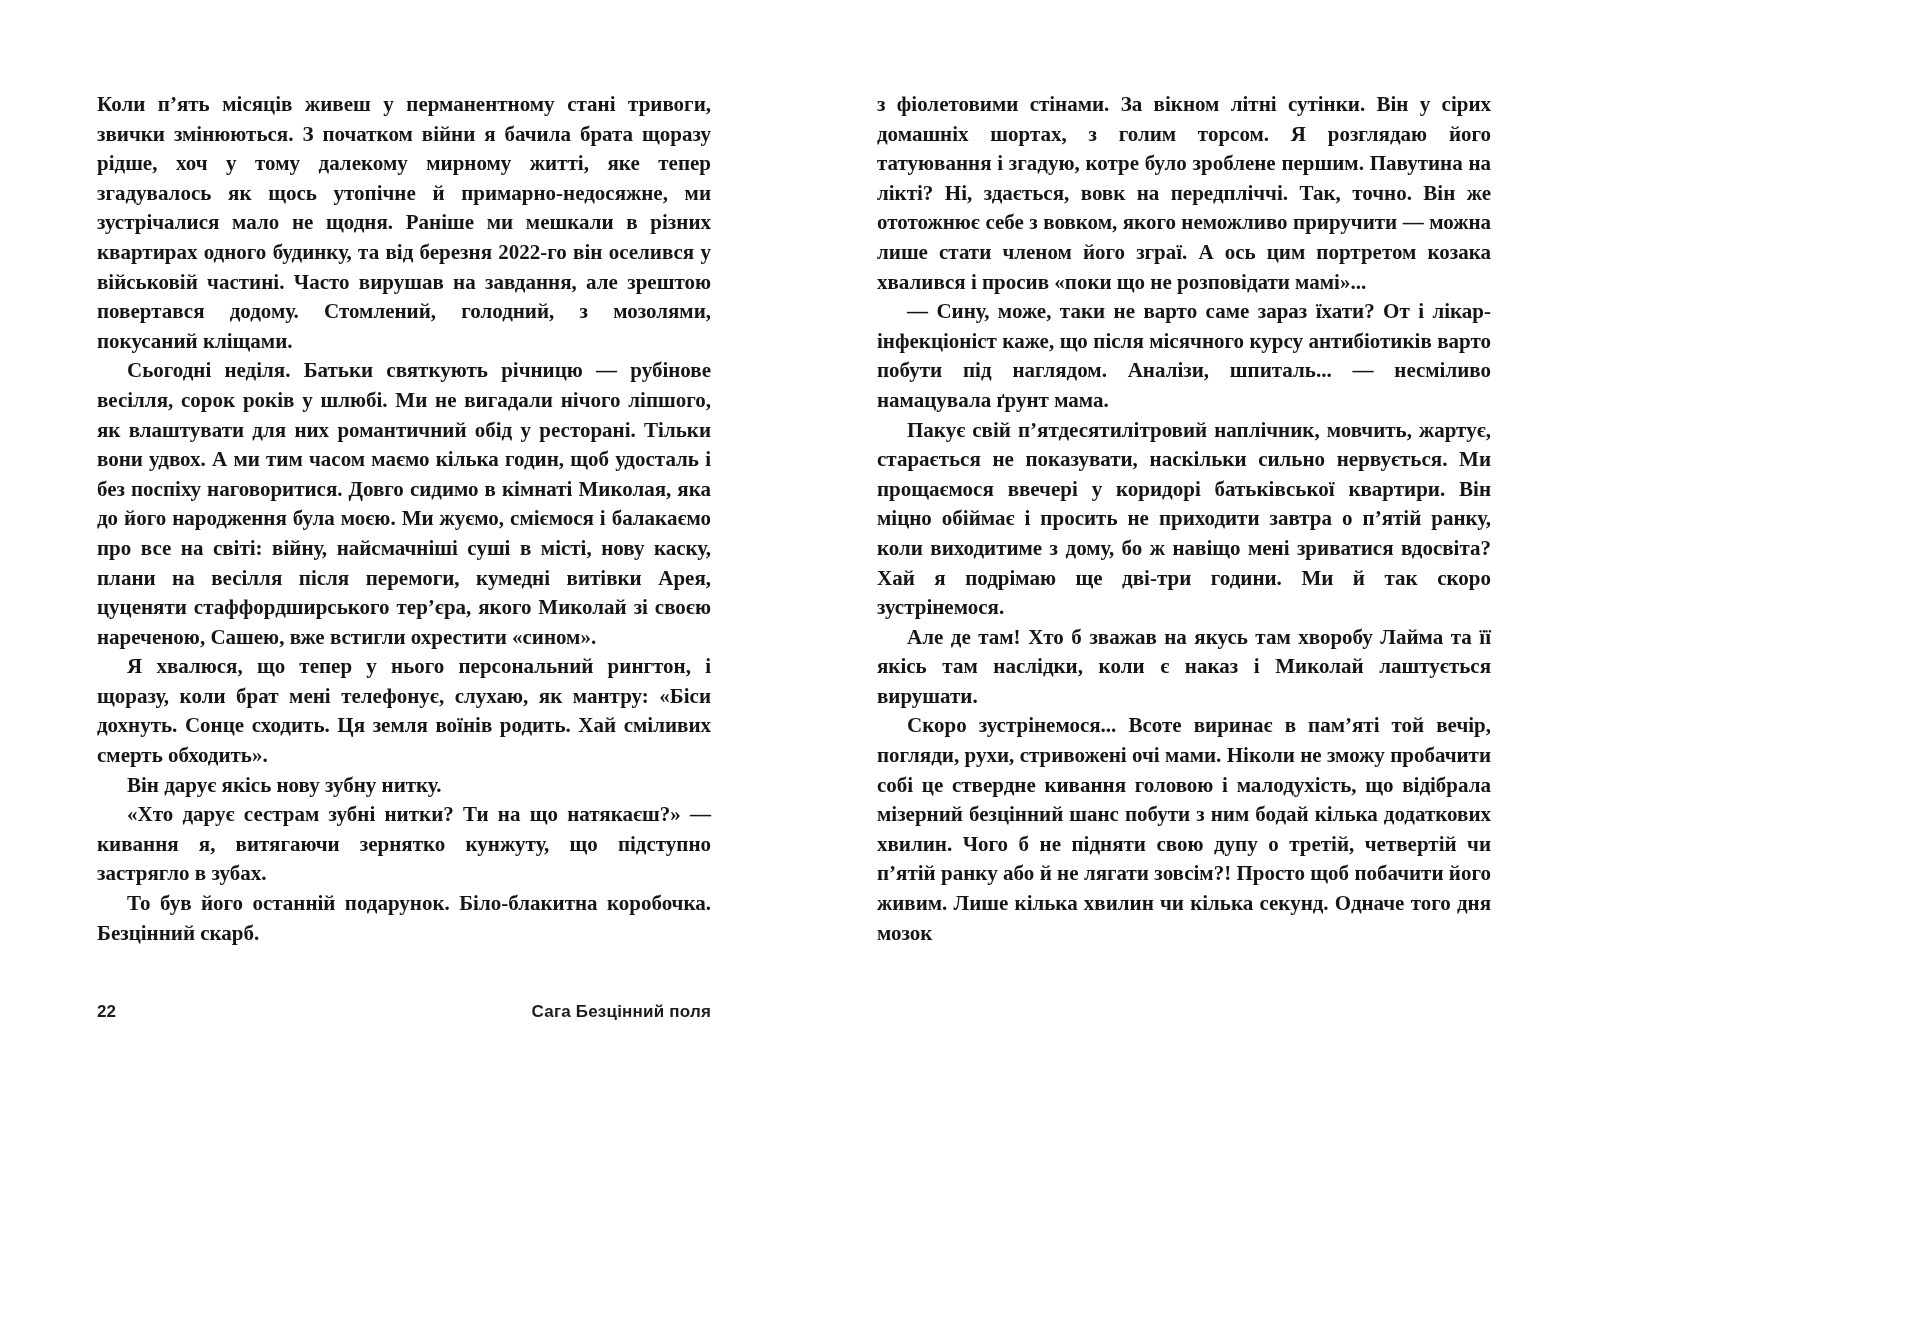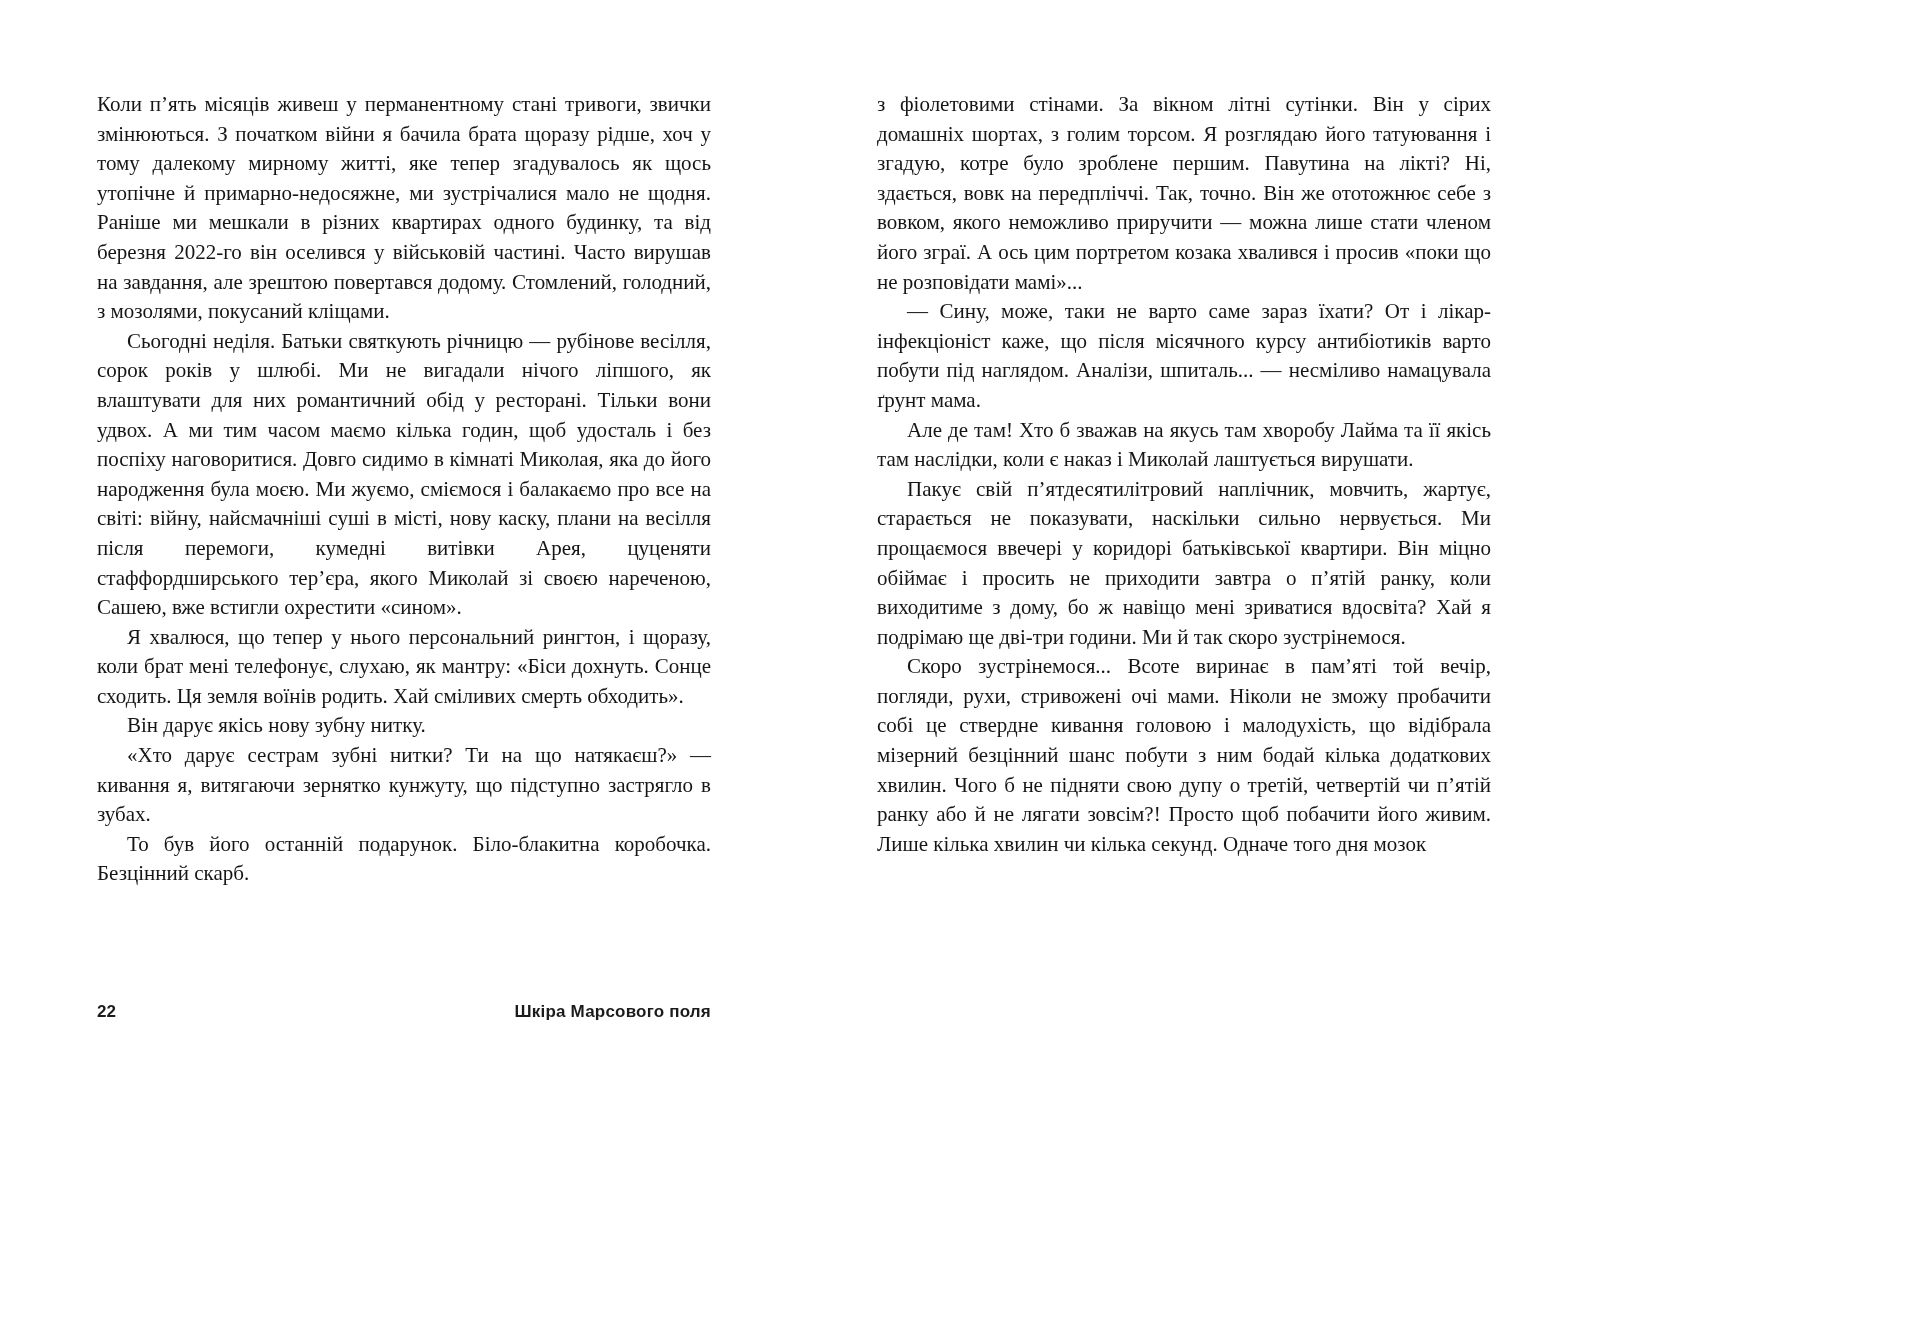--- a/index.html
+++ b/index.html
@@ -27,20 +27,21 @@
   .page-right { left: 877px; }
   .page-text {
     font-size: 21px;
     line-height: 29.6px;
     text-align: justify;
     color: #151515;
   }
   .page-text p {
     text-indent: 30px;
     margin: 0;
+    font-weight: bold;
   }
   .page-text p:first-child {
     text-indent: 0;
   }
   .page-footer {
     position: absolute;
     top: 912px;
     left: 0;
     width: 100%;
     display: flex;
@@ -69,27 +70,27 @@
     <div class="page-text">
         <p>Коли п’ять місяців живеш у перманентному стані тривоги, звички змінюються. З початком війни я бачила брата щоразу рідше, хоч у тому далекому мирному житті, яке тепер згадувалось як щось утопічне й примарно-недосяжне, ми зустрічалися мало не щодня. Раніше ми мешкали в різних квартирах одного будинку, та від березня 2022-го він оселився у військовій частині. Часто вирушав на завдання, але зрештою повертався додому. Стомлений, голодний, з мозолями, покусаний кліщами.</p>
         <p>Сьогодні неділя. Батьки святкують річницю — рубінове весілля, сорок років у шлюбі. Ми не вигадали нічого ліпшого, як влаштувати для них романтичний обід у ресторані. Тільки вони удвох. А ми тим часом маємо кілька годин, щоб удосталь і без поспіху наговоритися. Довго сидимо в кімнаті Миколая, яка до його народження була моєю. Ми жуємо, сміємося і балакаємо про все на світі: війну, найсмачніші суші в місті, нову каску, плани на весілля після перемоги, кумедні витівки Арея, цуценяти стаффордширського тер’єра, якого Миколай зі своєю нареченою, Сашею, вже встигли охрестити «сином».</p>
         <p>Я хвалюся, що тепер у нього персональний рингтон, і щоразу, коли брат мені телефонує, слухаю, як мантру: «Біси дохнуть. Сонце сходить. Ця земля воїнів родить. Хай сміливих смерть обходить».</p>
         <p>Він дарує якісь нову зубну нитку.</p>
         <p>«Хто дарує сестрам зубні нитки? Ти на що натякаєш?» — кивання я, витягаючи зернятко кунжуту, що підступно застрягло в зубах.</p>
         <p>То був його останній подарунок. Біло-блакитна коробочка. Безцінний скарб.</p>
       </div>
     <footer class="page-footer">
       <span class="page-number">22</span>
-      <span class="running-title">Шкіра Марсового поля</span>
+      <span class="running-title">Сага Безцінний поля</span>
     </footer>
   </section>
 
   <section class="page page-right">
     <div class="page-text">
         <p>з фіолетовими стінами. За вікном літні сутінки. Він у сірих домашніх шортах, з голим торсом. Я розглядаю його татуювання і згадую, котре було зроблене першим. Павутина на лікті? Ні, здається, вовк на передпліччі. Так, точно. Він же ототожнює себе з вовком, якого неможливо приручити — можна лише стати членом його зграї. А ось цим портретом козака хвалився і просив «поки що не розповідати мамі»...</p>
         <p>— Сину, може, таки не варто саме зараз їхати? От і лікар-інфекціоніст каже, що після місячного курсу антибіотиків варто побути під наглядом. Аналізи, шпиталь... — несміливо намацувала ґрунт мама.</p>
+        <p>Пакує свій п’ятдесятилітровий наплічник, мовчить, жартує, старається не показувати, наскільки сильно нервується. Ми прощаємося ввечері у коридорі батьківської квартири. Він міцно обіймає і просить не приходити завтра о п’ятій ранку, коли виходитиме з дому, бо ж навіщо мені зриватися вдосвіта? Хай я подрімаю ще дві-три години. Ми й так скоро зустрінемося.</p>
         <p>Але де там! Хто б зважав на якусь там хворобу Лайма та її якісь там наслідки, коли є наказ і Миколай лаштується вирушати.</p>
-        <p>Пакує свій п’ятдесятилітровий наплічник, мовчить, жартує, старається не показувати, наскільки сильно нервується. Ми прощаємося ввечері у коридорі батьківської квартири. Він міцно обіймає і просить не приходити завтра о п’ятій ранку, коли виходитиме з дому, бо ж навіщо мені зриватися вдосвіта? Хай я подрімаю ще дві-три години. Ми й так скоро зустрінемося.</p>
         <p>Скоро зустрінемося... Всоте виринає в пам’яті той вечір, погляди, рухи, стривожені очі мами. Ніколи не зможу пробачити собі це ствердне кивання головою і малодухість, що відібрала мізерний безцінний шанс побути з ним бодай кілька додаткових хвилин. Чого б не підняти свою дупу о третій, четвертій чи п’ятій ранку або й не лягати зовсім?! Просто щоб побачити його живим. Лише кілька хвилин чи кілька секунд. Одначе того дня мозок</p>
       </div>
   </section>
 
 </div>
 
 </body></html>

